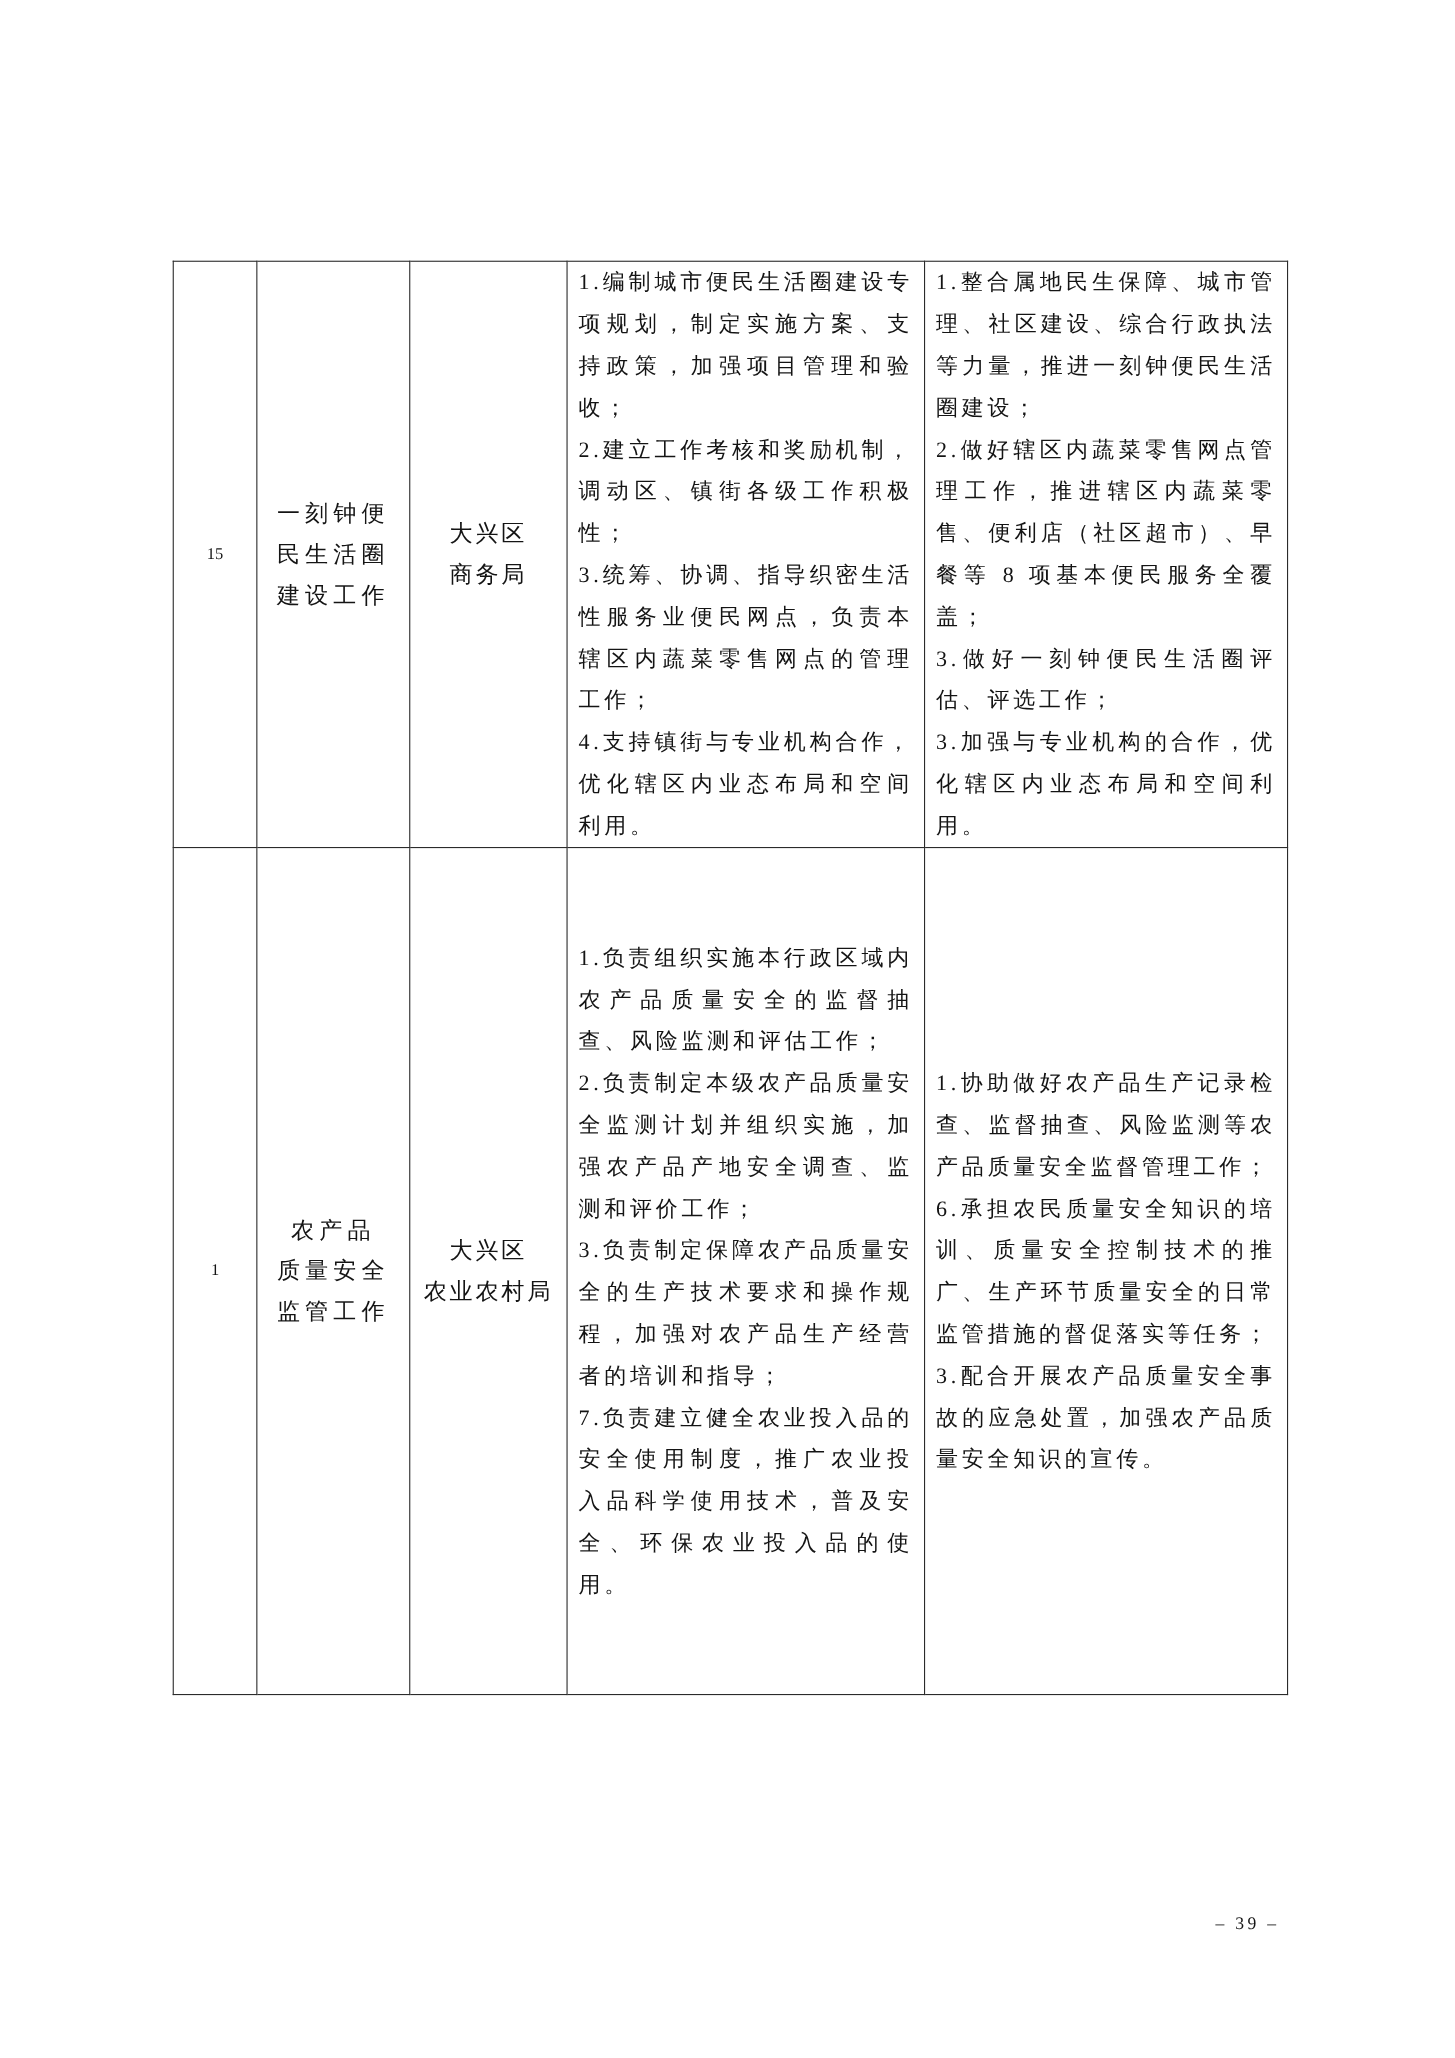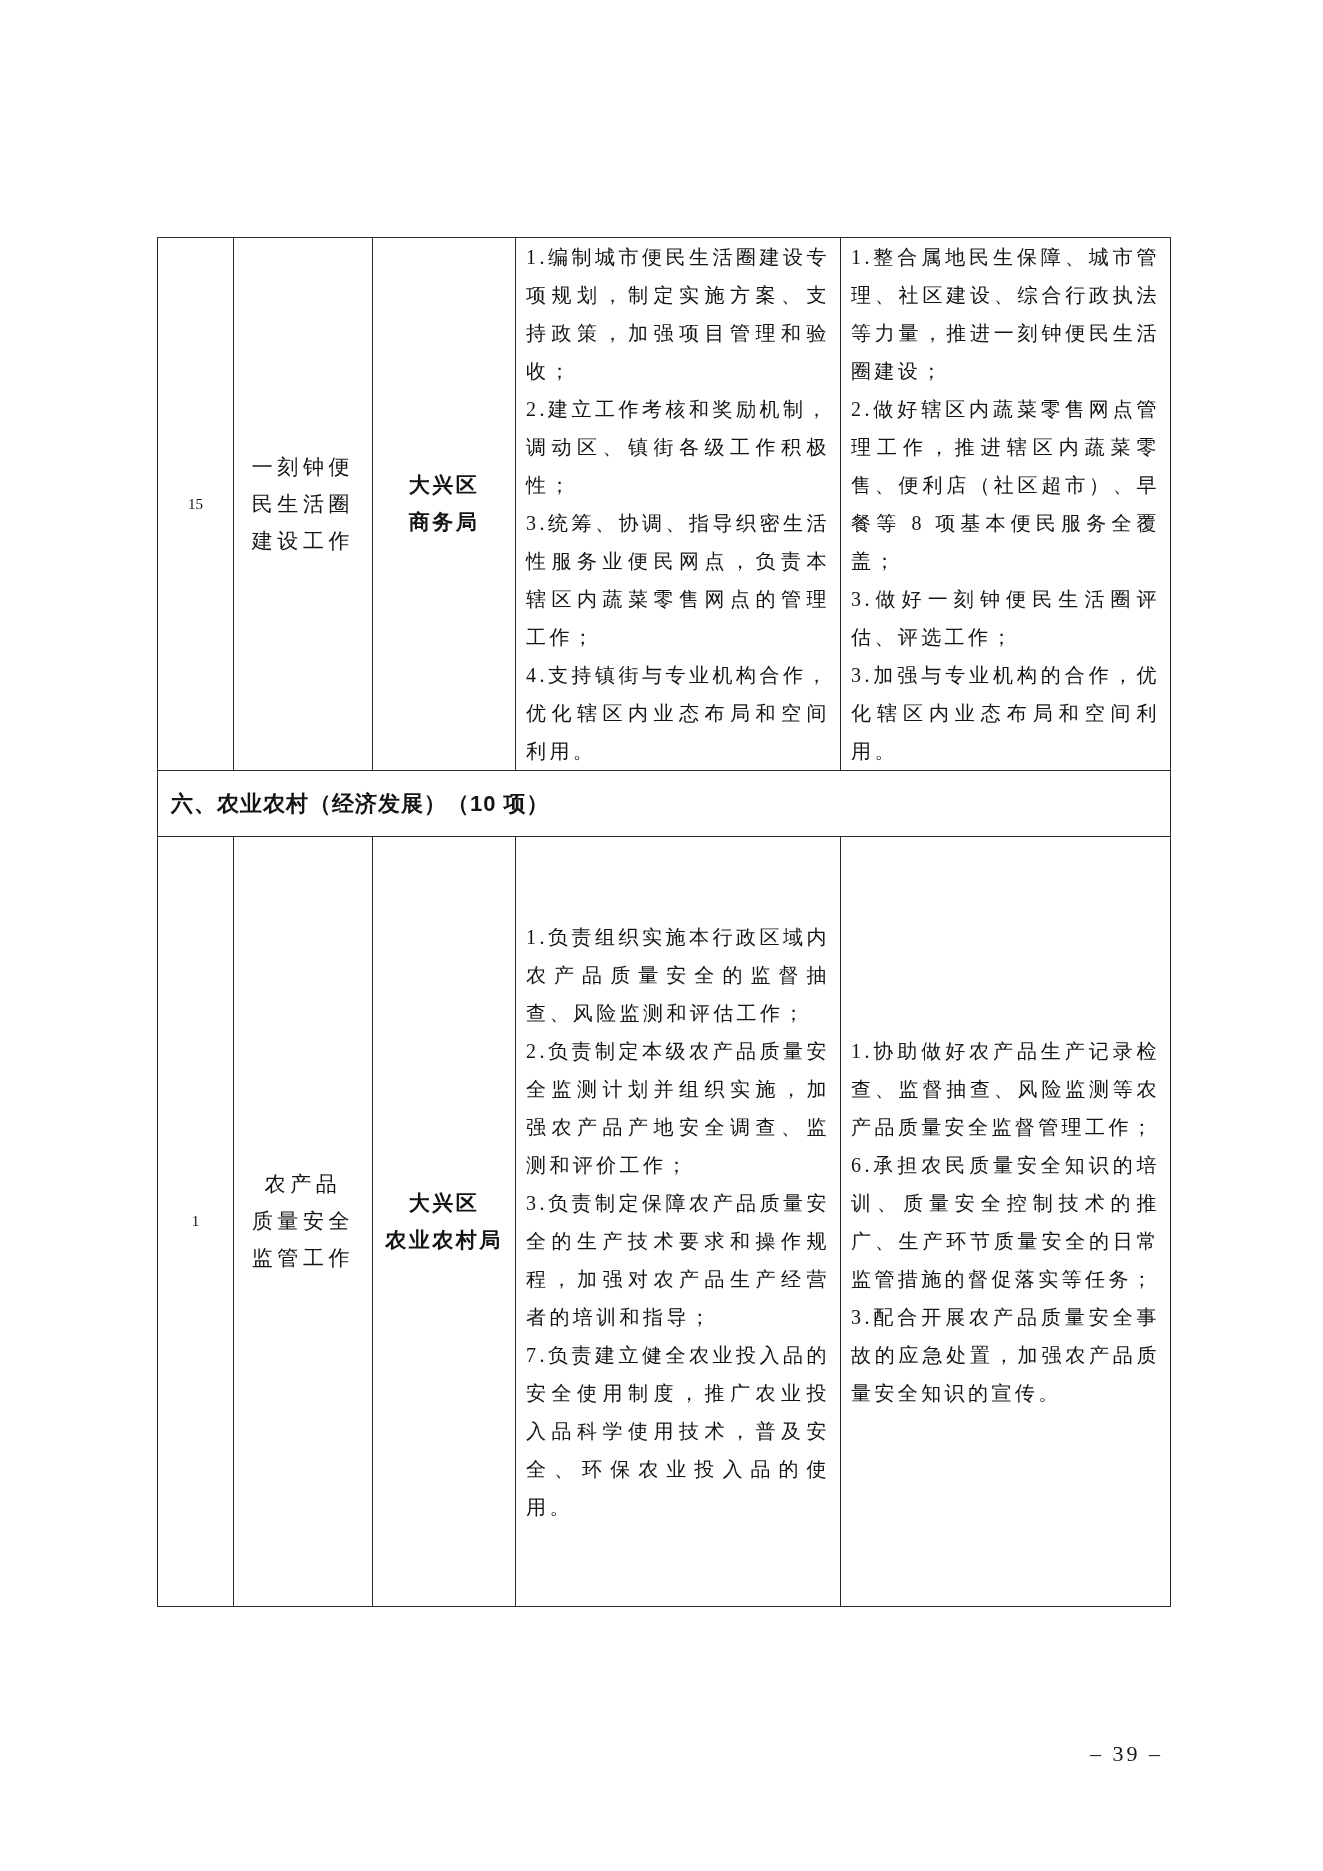--- a/index.html
+++ b/index.html
@@ -42,21 +42,21 @@
     font-size: 15px;
   }
   .name-cell, .dept-cell {
     text-align: center;
     vertical-align: middle;
     font-size: 21px;
     line-height: 37px;
     white-space: pre-line;
     letter-spacing: 0.22em;
   }
-  .dept-cell { letter-spacing: 0.12em; font-weight: bold; }
+  .dept-cell { letter-spacing: 0.12em; }
   .duty-cell {
     vertical-align: middle;
     padding: 0 10px;
     font-size: 20px;
     line-height: 38px;
     text-align: justify;
     letter-spacing: 0.17em;
   }
   .duty-item { text-align: justify; }
   .section-cell {
@@ -65,21 +65,21 @@
     font-size: 22px;
     text-align: left;
     vertical-align: middle;
     padding-left: 13px;
     letter-spacing: 1px;
   }
   .page-number {
     position: absolute;
     top: 1741px;
     right: 160px;
-    font-size: 22px;
+    font-size: 16px;
     letter-spacing: 3px;
     font-family: "Liberation Serif", "DejaVu Serif", serif;
   }
 </style>
 </head>
 <body>
 
 <table class="doc-table">
   <colgroup>
     <col style="width:76px">
@@ -105,23 +105,20 @@
       <div class="duty-item">4.支持镇街与专业机构合作，优化辖区内业态布局和空间利用。</div>
     </td>
     <td class="duty-cell">
       <div class="duty-item">1.整合属地民生保障、城市管理、社区建设、综合行政执法等力量，推进一刻钟便民生活圈建设；</div>
       <div class="duty-item">2.做好辖区内蔬菜零售网点管理工作，推进辖区内蔬菜零售、便利店（社区超市）、早餐等 8 项基本便民服务全覆盖；</div>
       <div class="duty-item">3.做好一刻钟便民生活圈评估、评选工作；</div>
       <div class="duty-item">3.加强与专业机构的合作，优化辖区内业态布局和空间利用。</div>
     </td>
   </tr>
 
-  <tr style="height:66px">
-    <td class="section-cell" colspan="5">六、农业农村（经济发展）（10 项）</td>
-  </tr>
 
   <tr style="height:770px">
     <td class="seq-cell">1</td>
     <td class="name-cell">农产品
 质量安全
 监管工作</td>
     <td class="dept-cell">大兴区
 农业农村局</td>
     <td class="duty-cell">
       <div class="duty-item">1.负责组织实施本行政区域内农产品质量安全的监督抽查、风险监测和评估工作；</div>

